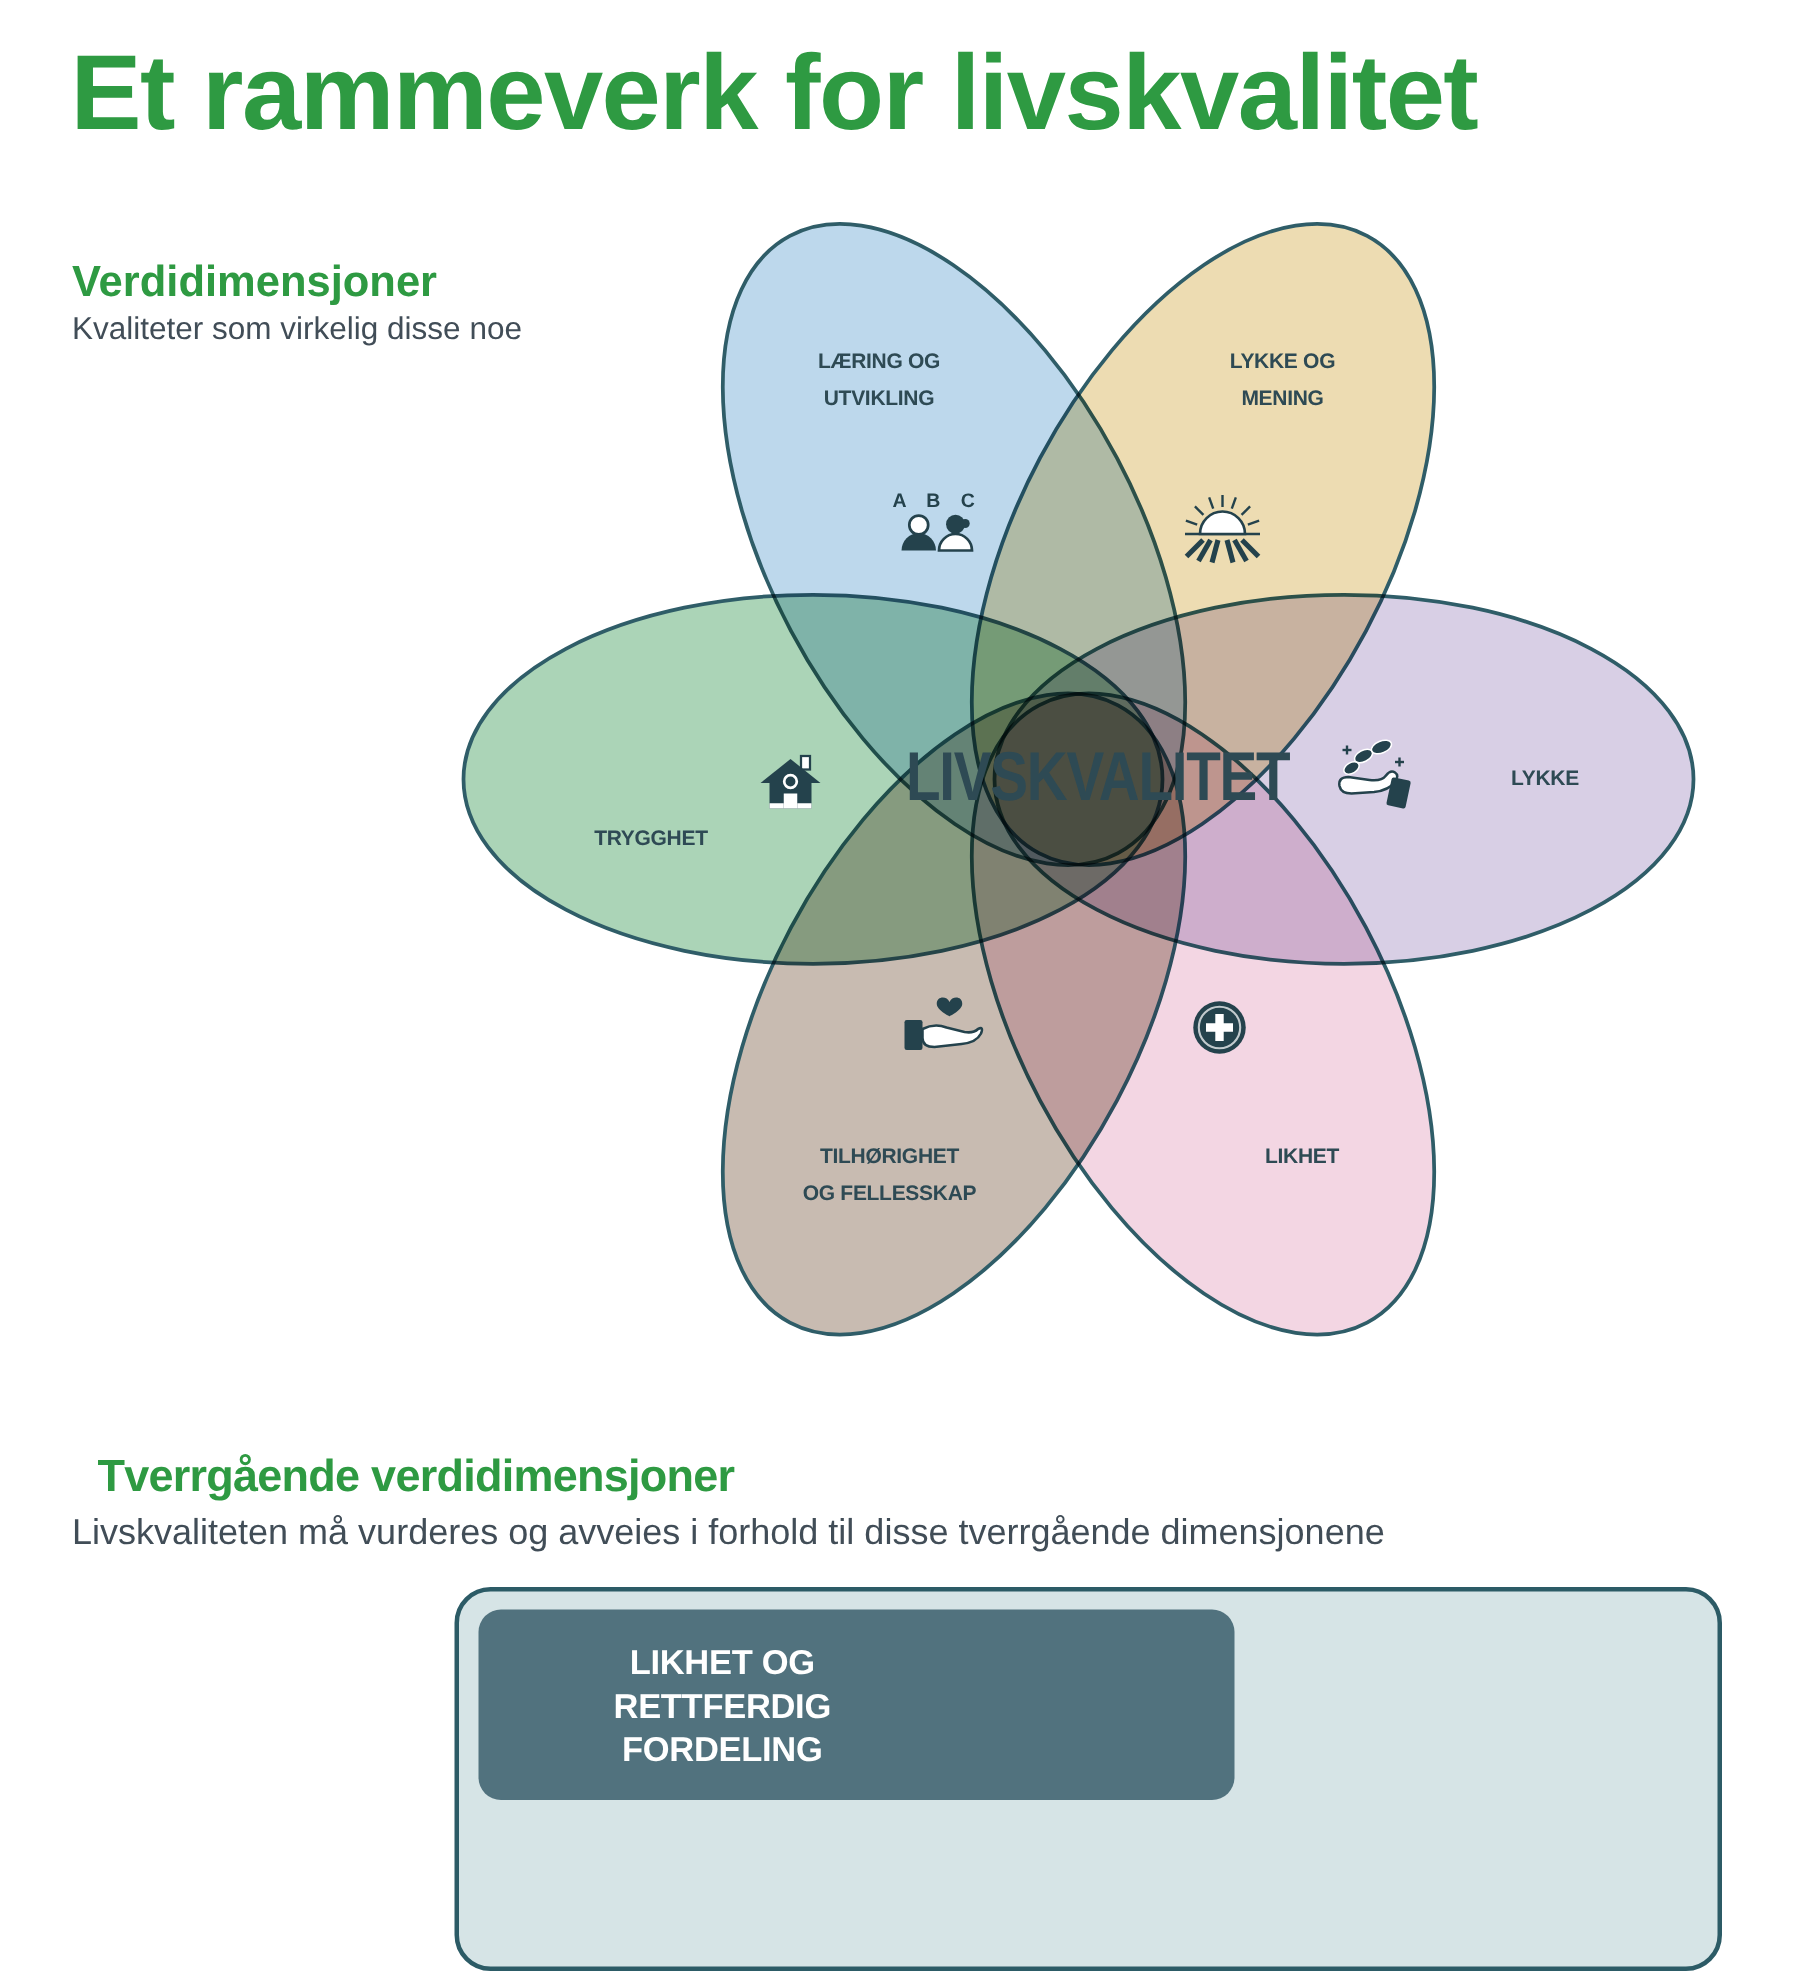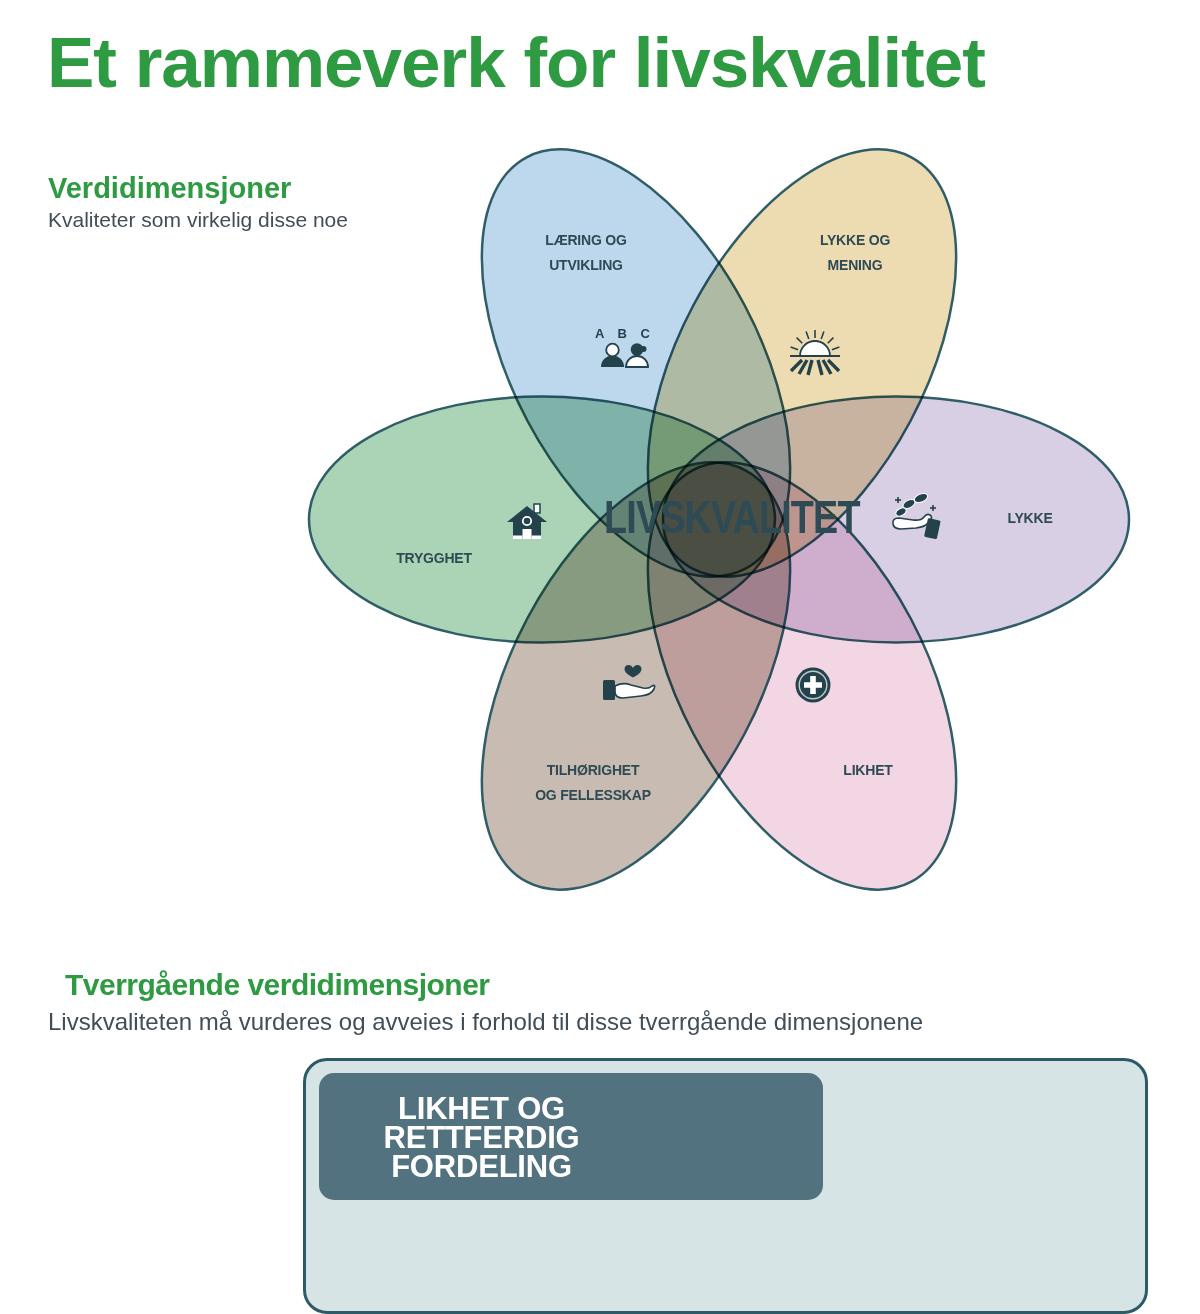--- a/index.html
+++ b/index.html
@@ -43,21 +43,21 @@
   .panel{
     position:absolute;left:303px;top:1058px;width:845px;height:256px;
     background:#d6e4e6;border:3px solid #2c5b66;border-radius:24px;box-sizing:border-box;
   }
   .pill{
     position:absolute;background:rgba(61,97,110,0.87);border-radius:15px;
   }
   .pill1{left:13px;top:12px;width:504px;height:127px;}
   .pill2{left:317px;top:110px;width:511px;height:124px;}
   .pill-text{
-    position:absolute;color:#ffffff;font-weight:700;font-size:31px;line-height:29px;
+    position:absolute;color:#ffffff;font-weight:700;font-size:23px;line-height:29px;
     text-align:center;white-space:pre-line;letter-spacing:-0.2px;
   }
   .pill1-text{left:40px;top:21px;width:245px;}
   .pill2-text{left:239px;top:55px;width:250px;line-height:28px;}
 </style>
 </head>
 <body>
 
 <div class="page">
 

